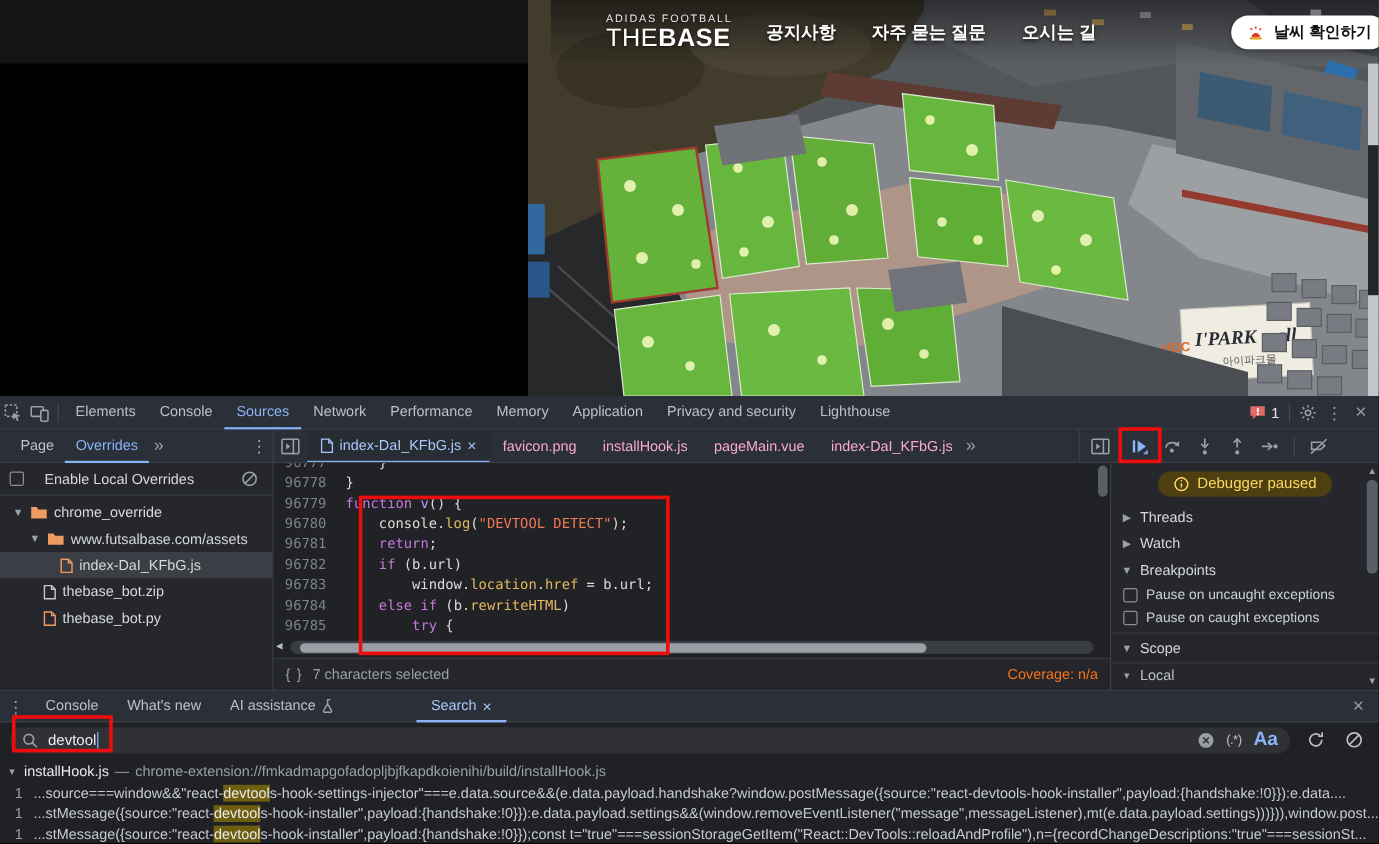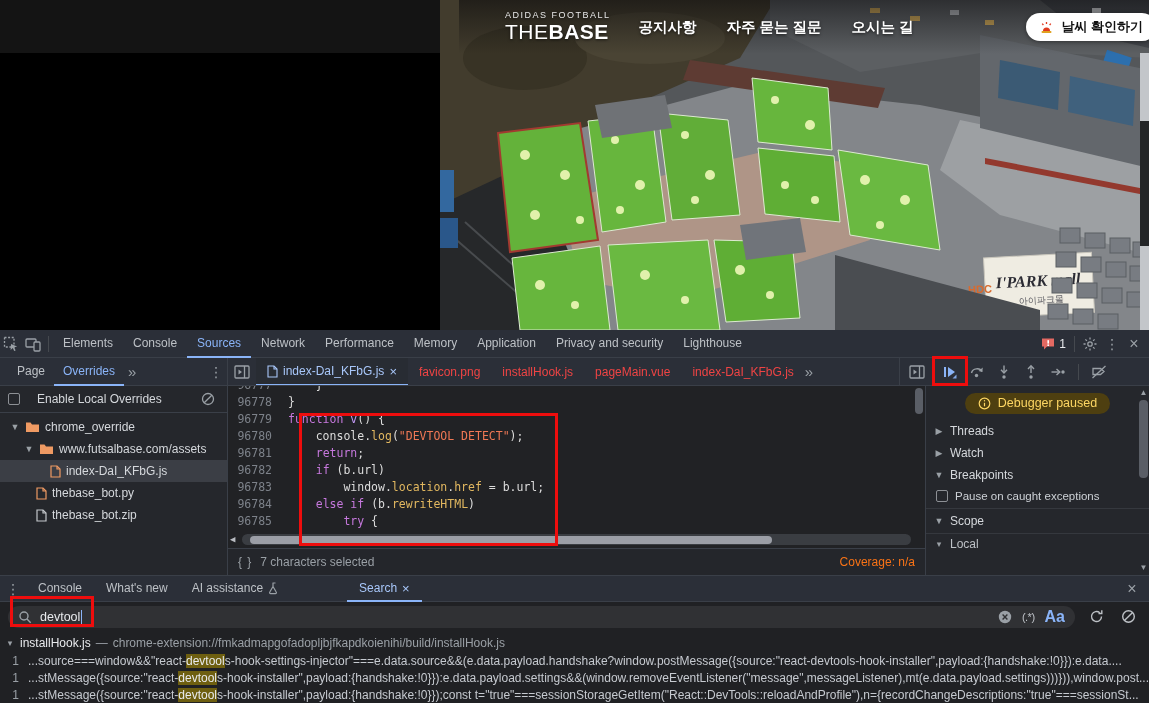--- a/index.html
+++ b/index.html
@@ -34,21 +34,21 @@
   .dt-tabs { position:absolute; left:0; top:0; width:1149px; height:28px; background:#2b2f38; border-bottom:1px solid #3a3f48; display:flex; align-items:center; }
   .dt-tabs .tab { height:28px; display:flex; align-items:center; padding:0 10px; color:#bdc1c6; border-bottom:2px solid transparent; padding-top:1px; cursor:pointer; white-space:nowrap; }
   .dt-tabs .tab.sel { color:#8ab4f8; border-bottom-color:#8ab4f8; }
   .issues { display:flex; align-items:center; gap:4px; color:#e8eaed; margin-left:auto; padding:0 4px; cursor:pointer; }
 
   .dt-row2 { position:absolute; left:0; top:28px; width:1149px; height:28px; background:#2b2f38; border-bottom:1px solid #3a3f48; display:flex; }
   .nav-toolbar { width:228px; border-right:1px solid #3a3f48; display:flex; align-items:center; padding-left:8px; }
   .nav-toolbar .mini-tab { height:28px; display:flex; align-items:center; padding:0 9px; color:#bdc1c6; border-bottom:2px solid transparent; padding-top:1px; cursor:pointer; }
   .nav-toolbar .mini-tab.sel { color:#8ab4f8; border-bottom-color:#8ab4f8; }
   .etabs { flex:1; display:flex; align-items:center; overflow:hidden; }
-  .etab { height:28px; display:flex; align-items:center; gap:5px; padding:0 11px; color:#ef4444; white-space:nowrap; cursor:pointer; }
+  .etab { height:28px; display:flex; align-items:center; gap:5px; padding:0 11px; color:#f9a8d4; white-space:nowrap; cursor:pointer; }
   .etab.active { color:#a8c7fa; background:#282c33; border-bottom:2px solid #8ab4f8; padding-top:1px; }
   .debug-controls { width:250px; border-left:1px solid #3a3f48; display:flex; align-items:center; gap:5px; padding-left:6px; }
 
   .dt-main { position:absolute; left:0; top:56px; width:1149px; height:189px; display:flex; }
   .navigator { width:228px; border-right:1px solid #3a3f48; background:#25272c; }
   .ov-bar { height:27px; display:flex; align-items:center; gap:17px; padding:0 8px; border-bottom:1px solid #3a3f48; color:#d5d8dc; }
   .cbx { width:12px; height:12px; border:1.5px solid #8d9095; border-radius:2px; flex:0 0 auto; }
   .tree { padding-top:3px; }
   .trow { height:22px; display:flex; align-items:center; gap:5px; color:#d5d8dc; white-space:nowrap; cursor:pointer; }
   .trow.sel { background:#3b3e45; }
@@ -405,35 +405,35 @@
             <span>
               <svg class="ic" width="11" height="13" viewBox="0 0 11 13" fill="none" stroke="#ef9a63" stroke-width="1.2">
                 <path d="M1,1 h6 l3,3 v8 h-9 Z"></path>
                   <path d="M7,1 v3 h3"></path>
               </svg>
             </span>
             <span>index-DaI_KFbG.js</span>
           </div>
           <div class="trow" style="padding-left:36px;">
             <span>
+              <svg class="ic" width="11" height="13" viewBox="0 0 11 13" fill="none" stroke="#c4c7cb" stroke-width="1.2">
+                <path d="M1,1 h6 l3,3 v8 h-9 Z"></path>
+                  <path d="M7,1 v3 h3"></path>
+              </svg>
+            </span>
+            <span>thebase_bot.zip</span>
+          </div>
+          <div class="trow" style="padding-left:36px;">
+            <span>
               <svg class="ic" width="11" height="13" viewBox="0 0 11 13" fill="none" stroke="#ef9a63" stroke-width="1.2">
                 <path d="M1,1 h6 l3,3 v8 h-9 Z"></path>
                   <path d="M7,1 v3 h3"></path>
               </svg>
             </span>
             <span>thebase_bot.py</span>
-          </div>
-          <div class="trow" style="padding-left:36px;">
-            <span>
-              <svg class="ic" width="11" height="13" viewBox="0 0 11 13" fill="none" stroke="#c4c7cb" stroke-width="1.2">
-                <path d="M1,1 h6 l3,3 v8 h-9 Z"></path>
-                  <path d="M7,1 v3 h3"></path>
-              </svg>
-            </span>
-            <span>thebase_bot.zip</span>
           </div>
         </div>
       </div>
 
       <div class="editor-col">
         <div class="editor">
           <div class="codewrap">
             <div class="cl">
               <span class="num">96777</span>
               <span class="ct"><span class="tk-p">    }</span></span>
@@ -504,20 +504,24 @@
             <span>Threads</span>
           </div>
         <div class="sect">
             <span class="sarrow">▶</span>
             <span>Watch</span>
           </div>
         <div class="sect">
             <span class="sarrow">▼</span>
             <span>Breakpoints</span>
           </div>
+        <div class="pauserow">
+          <span class="cbx"></span>
+          <span>Pause on uncaught exceptions</span>
+        </div>
         <div class="pauserow">
           <span class="cbx"></span>
           <span>Pause on caught exceptions</span>
         </div>
         <div class="sect pdiv">
             <span class="sarrow">▼</span>
             <span>Scope</span>
           </div>
         <div class="sect pdiv" style="height:18px;color:#bdc1c6;">
             <span class="sarrow">▾</span>

